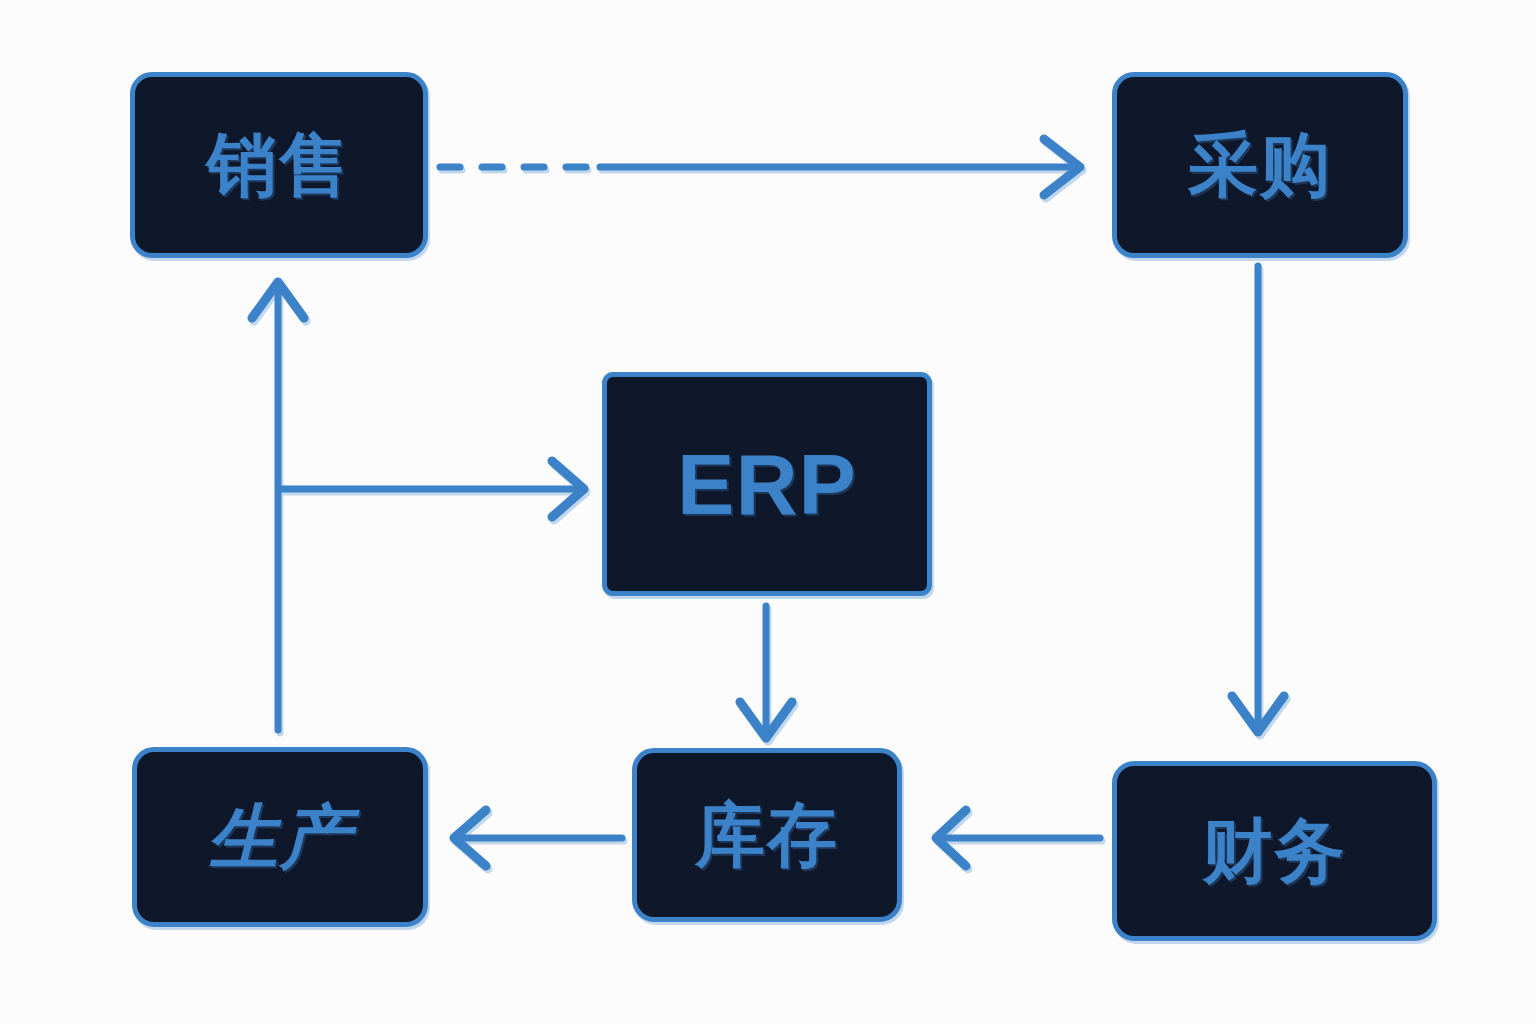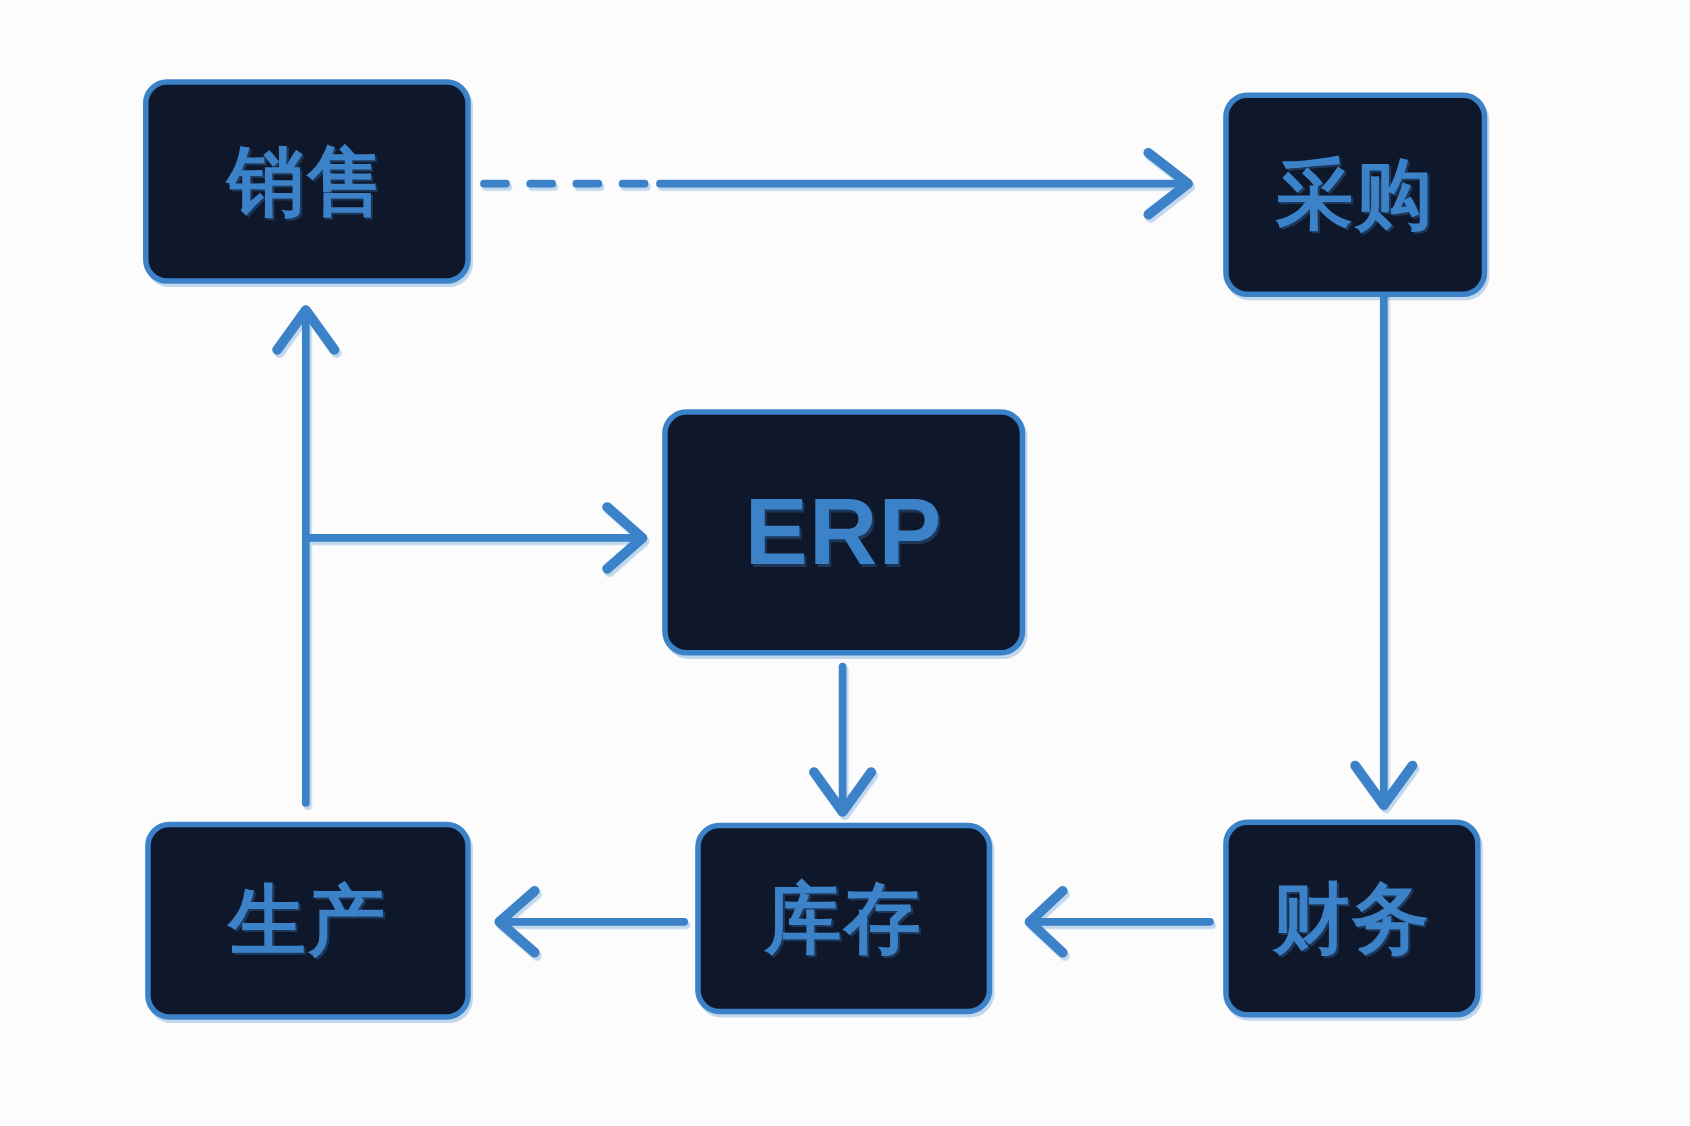--- a/index.html
+++ b/index.html
@@ -96,33 +96,33 @@
         <path d="M 280 489 L 580 489"></path>
         <path d="M 552 461 L 584 489 L 552 517" stroke-width="9"></path>
       </g>
     </g>
   </svg>
 
   <div class="node-box" style="left:130px; top:72px; width:298px; height:186px;">
     <span class="node-label label-cjk">销售</span>
   </div>
 
-  <div class="node-box" style="left:1112px; top:84px; width:240px; height:186px;">
+  <div class="node-box" style="left:1112px; top:72px; width:296px; height:186px;">
     <span class="node-label label-cjk">采购</span>
   </div>
 
-  <div class="node-box" style="left:602px; top:372px; width:330px; height:224px;">
+  <div class="node-box" style="left:602px; top:372px; width:330px; height:224px;border-radius:11px;">
     <span class="node-label label-latin">ERP</span>
   </div>
 
-  <div class="node-box" style="left:132px; top:747px; width:296px; height:180px;">
+  <div class="node-box" style="left:132px; top:747px; width:296px; height:180px;font-style:italic;">
     <span class="node-label label-cjk">生产</span>
   </div>
 
   <div class="node-box" style="left:632px; top:748px; width:270px; height:174px;justify-content:center;">
     <span class="node-label label-cjk">库存</span>
   </div>
 
-  <div class="node-box" style="left:1112px; top:745px; width:234px; height:180px;">
+  <div class="node-box" style="left:1112px; top:761px; width:325px; height:180px;">
     <span class="node-label label-cjk">财务</span>
   </div>
 
 </div>
 
 </body></html>

